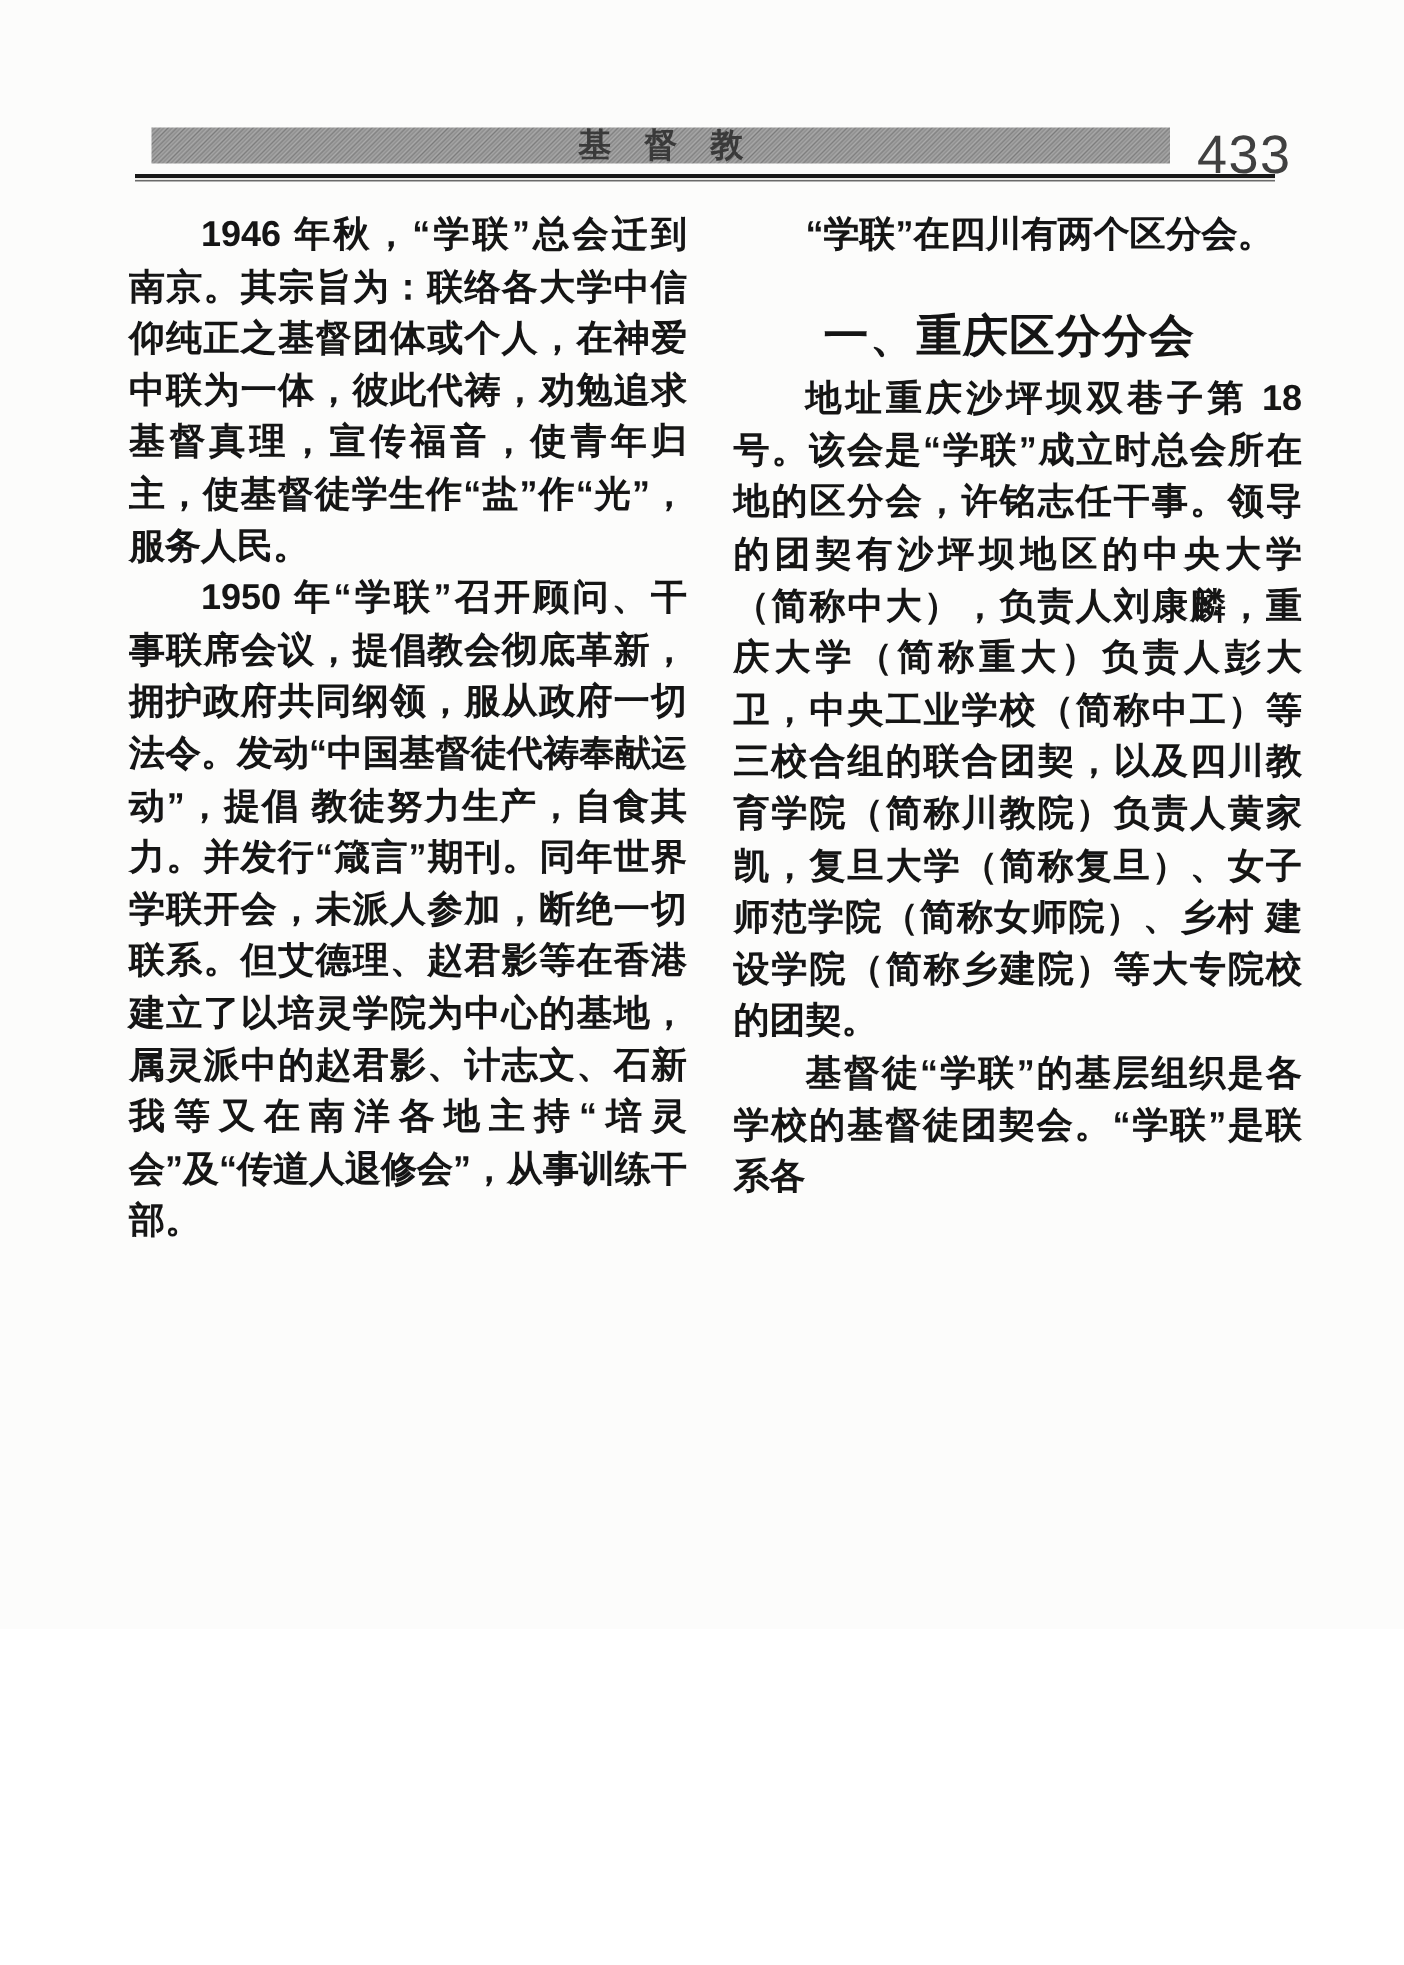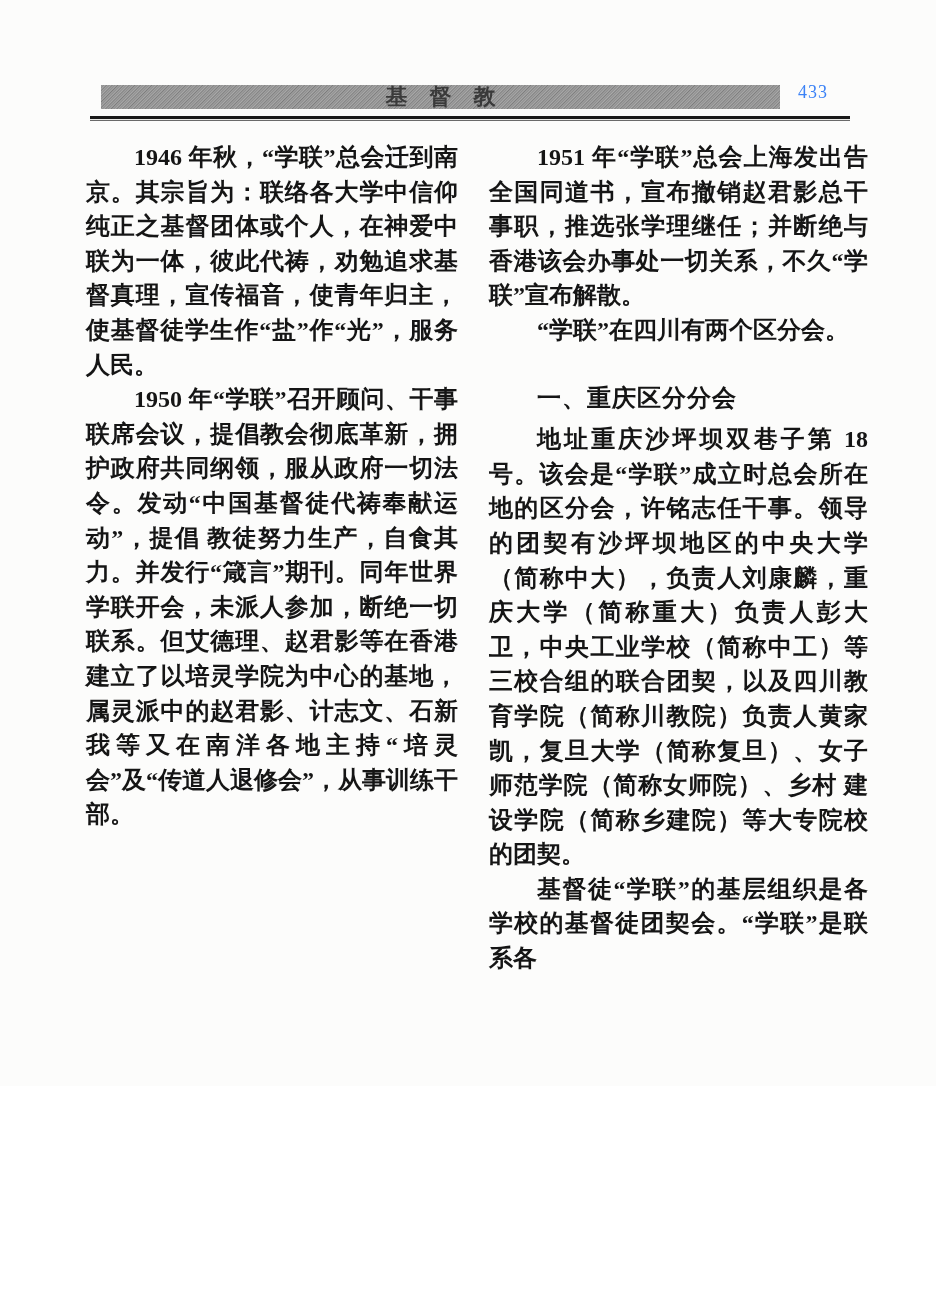--- a/index.html
+++ b/index.html
@@ -6,21 +6,21 @@
     margin: 0;
     padding: 0;
     background: #ffffff;
   }
   .page {
     position: relative;
     width: 936px;
     height: 1086px;
     background: #fcfcfb;
     overflow: hidden;
-    font-family: Liberation Serif, serif;
+    font-family: Liberation Sans, sans-serif;
     color: #141414;
   }
   
   .header-bar {
     position: absolute;
     left: 101px;
     top: 85px;
     width: 679px;
     height: 24px;
     background: repeating-linear-gradient(
@@ -40,23 +40,23 @@
     font-weight: bold;
     color: #2e2e2e;
     opacity: 0.88;
     white-space: nowrap;
   }
   .page-number {
     position: absolute;
     left: 798px;
     top: 82px;
     width: 60px;
-    font-size: 18px;
+    font-size: 36px;
     letter-spacing: 1px;
-    color: #3b82f6;
+    color: #404040;
   }
   .header-rule {
     position: absolute;
     left: 90px;
     top: 116px;
     width: 760px;
     height: 5px;
     background: linear-gradient(
       to bottom,
       #191919 0px, #191919 3px,
@@ -78,21 +78,21 @@
   .column-right { left: 489px; width: 379px; }
   .column p {
     margin: 0;
     text-indent: 2em;
   }
   .column p.continued {
     text-indent: 0;
   }
   .section-heading {
     margin: 33px 0 7px 0;
-    font-size: 24px;
+    font-size: 30px;
     line-height: 34.6px;
     font-weight: bold;
     text-indent: 2em;
     letter-spacing: 1px;
   }
 </style>
 </head>
 <body>
 
 <div class="page">
@@ -104,21 +104,20 @@
   <span class="page-number">433</span>
 
   <div class="header-rule"></div>
 
   <div class="column column-left">
     <p>1946 年秋，“学联”总会迁到南京。其宗旨为：联络各大学中信仰纯正之基督团体或个人，在神爱中联为一体，彼此代祷，劝勉追求基督真理，宣传福音，使青年归主，使基督徒学生作“盐”作“光”，服务人民。</p>
     <p>1950 年“学联”召开顾问、干事联席会议，提倡教会彻底革新，拥护政府共同纲领，服从政府一切法令。发动“中国基督徒代祷奉献运动”，提倡 教徒努力生产，自食其力。并发行“箴言”期刊。同年世界学联开会，未派人参加，断绝一切联系。但艾德理、赵君影等在香港建立了以培灵学院为中心的基地，属灵派中的赵君影、计志文、石新我等又在南洋各地主持“培灵会”及“传道人退修会”，从事训练干部。</p>
   </div>
 
   <div class="column column-right">
-    <p>1951 年“学联”总会上海发出告全国同道书，宣布撤销赵君影总干事职，推选张学理继任；并断绝与香港该会办事处一切关系，不久“学联”宣布解散。</p>
     <p>“学联”在四川有两个区分会。</p>
 
     <div class="section-heading">一、重庆区分分会</div>
 
     <p>地址重庆沙坪坝双巷子第 18 号。该会是“学联”成立时总会所在地的区分会，许铭志任干事。领导的团契有沙坪坝地区的中央大学（简称中大），负责人刘康麟，重庆大学（简称重大）负责人彭大卫，中央工业学校（简称中工）等三校合组的联合团契，以及四川教育学院（简称川教院）负责人黄家凯，复旦大学（简称复旦）、女子师范学院（简称女师院）、乡村 建设学院（简称乡建院）等大专院校的团契。</p>
     <p>基督徒“学联”的基层组织是各学校的基督徒团契会。“学联”是联系各</p>
   </div>
 
 </div>
 

